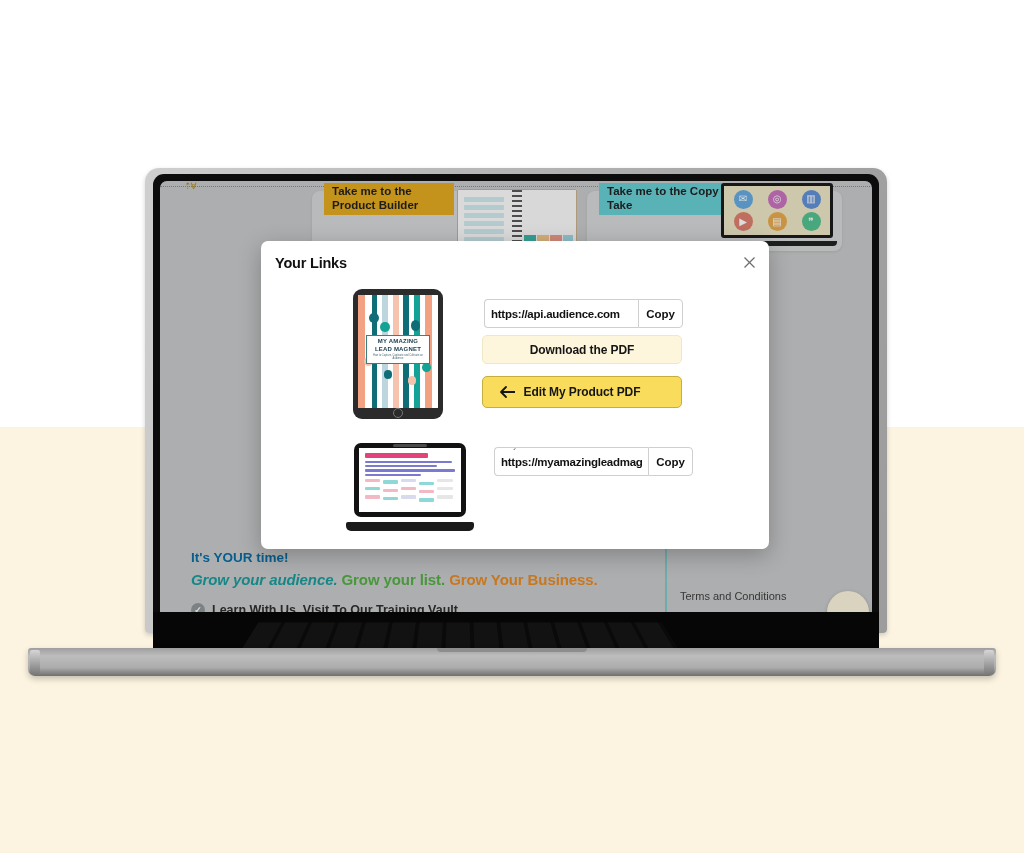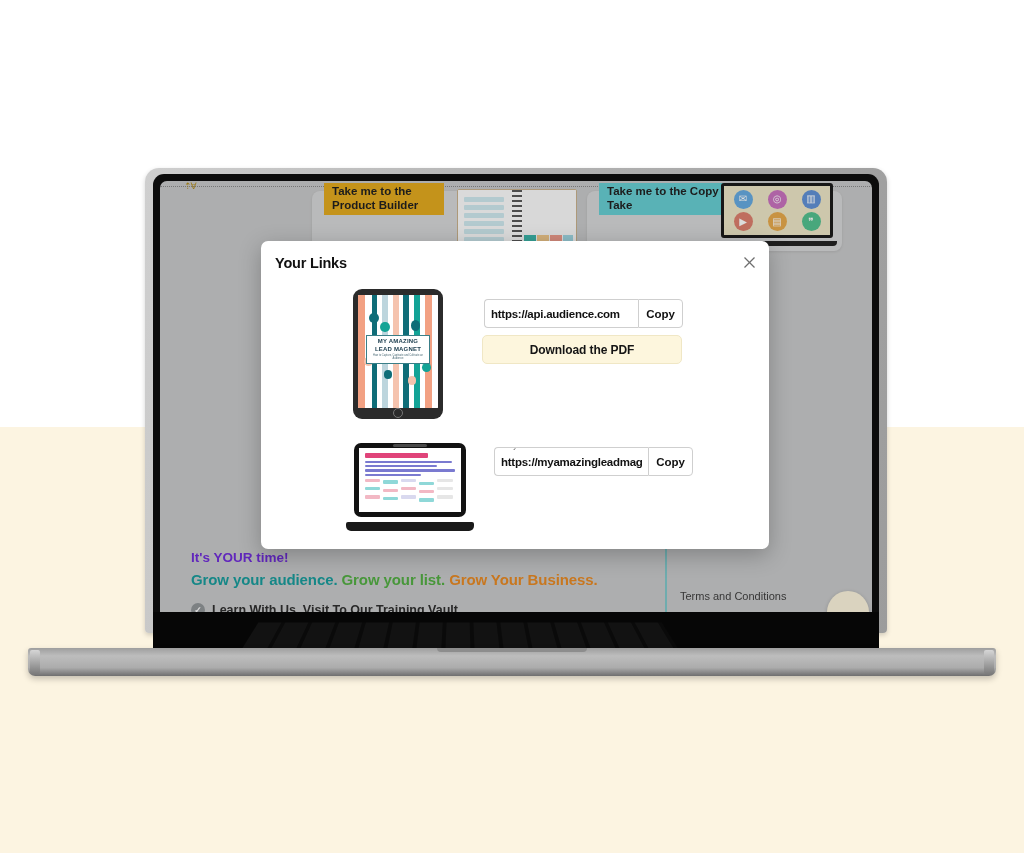--- a/index.html
+++ b/index.html
@@ -65,21 +65,21 @@
   }
   .promo-card.left  { left: 152px; width: 255px; }
   .promo-card.right { left: 427px; width: 255px; }
 
   .promo-btn {
     position: absolute; top: 2px; height: 32px;
     padding: 2px 8px 0 8px;
     font-size: 11.5px; font-weight: 700; color: #1b1b1b;
     line-height: 13.5px; box-sizing: border-box;
   }
-  .promo-btn.left  { left: 164px; width: 120px; background: #e3a81a; }
+  .promo-btn.left  { left: 164px; width: 130px; background: #e3a81a; }
   .promo-btn.right { left: 439px; width: 130px; background: #64cdd2; }
 
   
   .notebook {
     position: absolute; left: 297px; top: 8px; width: 118px; height: 58px;
     background: #ffffff; border: 1px solid #c7b089; border-radius: 2px;
     overflow: hidden;
   }
   .nb-left { position: absolute; left: 0; top: 0; width: 54px; height: 100%; background: #fdfdfd; }
   .nb-right { position: absolute; right: 0; top: 0; width: 54px; height: 100%; background: #fbfbfb; }
@@ -99,27 +99,27 @@
     align-items: center; justify-items: center; padding: 2px; box-sizing: border-box;
   }
   .ml-base { position: absolute; left: 0; bottom: 1px; width: 120px; height: 5px;
     background: #1d1d1d; border-radius: 0 0 4px 4px; }
   .sico { width: 19px; height: 19px; border-radius: 50%; display:flex; align-items:center; justify-content:center;
           color:#fff; font-size:10px; line-height:1; }
 
   
   .bg-heading {
     position: absolute; left: 31px; top: 369px;
-    font-size: 13.5px; font-weight: 700; color: #6d28d9;
+    font-size: 13.5px; font-weight: 700; color: #0369a1;
   }
   .bg-sub {
     position: absolute; left: 31px; top: 390px;
     font-size: 15px; font-weight: 700; letter-spacing: -.1px;
   }
-  .bg-sub .s1 { color: #139a9a; }
+  .bg-sub .s1 { color: #139a9a; font-style: italic; }
   .bg-sub .s2 { color: #4fad3f; }
   .bg-sub .s3 { color: #e8871e; }
   .bg-bullet {
     position: absolute; left: 31px; top: 422px;
     font-size: 12.5px; font-weight: 700; color: #2a2a2a;
     display: flex; align-items: center; gap: 7px;
   }
   .tick {
     width: 14px; height: 14px; border-radius: 50%; background: #8e9396; color: #fff;
     font-size: 9px; display:flex; align-items:center; justify-content:center; flex: 0 0 auto;
@@ -419,20 +419,29 @@
     <div class="field-wrap pdf">
       <div class="field-box">
         <span class="field-legend">Product PDF Direct Link</span>
         <span class="field-value">https://api.audience.com</span>
       </div>
       <div class="copy-btn">Copy</div>
     </div>
 
     <div class="btn btn-download">Download the PDF</div>
 
+    <div class="btn btn-edit-pdf">
+      <span class="arrow-ico">
+        <svg width="17" height="13" viewBox="0 0 17 13">
+          <line x1="16" y1="6.5" x2="2" y2="6.5" stroke="#151515" stroke-width="1.8"></line>
+          <polyline points="7,1.5 2,6.5 7,11.5" fill="none" stroke="#151515" stroke-width="1.8" stroke-linecap="round" stroke-linejoin="round"></polyline>
+        </svg>
+      </span>
+      <span>Edit My Product PDF</span>
+    </div>
 
     <div class="laptop-art">
       <div class="la-lid">
         <div class="la-notch"></div>
         <div class="la-screen">
           <div class="la-head"></div>
           <div class="la-txt" style="top:20%;width:85%;background:#7a7ad0;"></div>
           <div class="la-txt" style="top:26%;width:70%;background:#7a7ad0;"></div>
           <div class="la-txt" style="top:33%;width:88%;background:#7a7ad0;"></div>
           <div class="la-txt" style="top:40%;width:55%;background:#7a7ad0;"></div>

